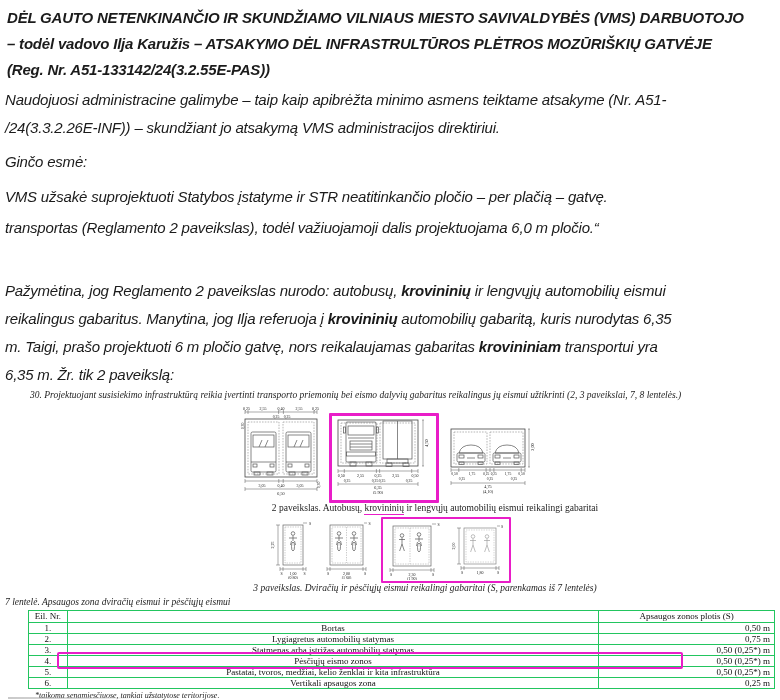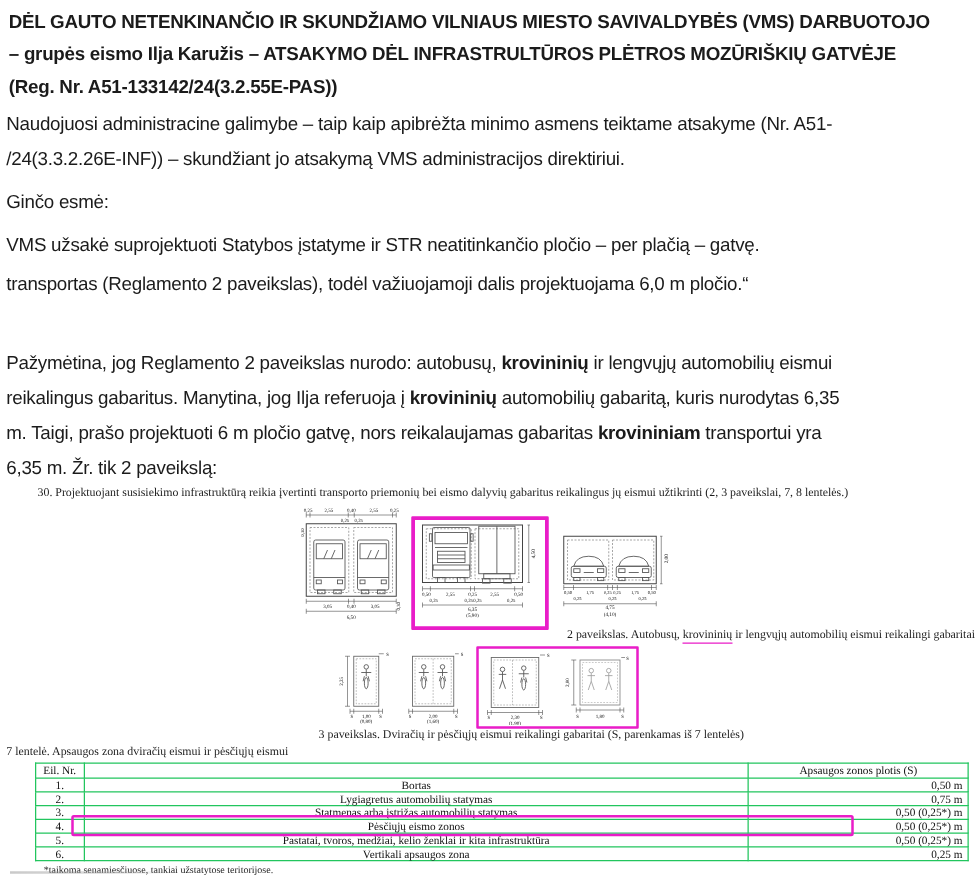--- a/index.html
+++ b/index.html
@@ -1,33 +1,33 @@
 <!DOCTYPE html>
 <html><head>
 <meta charset="utf-8">
 <style>
   html,body{margin:0;padding:0;background:#fff;}
   .page{position:relative;width:780px;height:700px;background:#fff;overflow:hidden;
         font-family:"Liberation Sans",sans-serif;color:#1b1b1b;}
-  .nw{white-space:nowrap;}
+  .nw{white-space:nowrap;font-style:italic;}
   .title{position:absolute;top:5px;left:7px;width:770px;font-weight:bold;
          font-size:15px;line-height:26px;letter-spacing:-0.2px;}
   .para{position:absolute;left:5px;width:770px;font-size:15px;line-height:28px;letter-spacing:-0.2px;}
   .p1{top:86px;} .gincas{top:148px;} .pvms{top:183px;} .pilja{top:214px;} .ppaz{top:277px;}
   b{font-weight:bold;}
   .serif{font-family:"Liberation Serif",serif;color:#1c1c1c;}
   .fig-intro{position:absolute;top:390px;left:30px;width:745px;font-size:9.5px;line-height:11px;}
   .fig2-row{position:absolute;top:403px;left:90px;width:600px;display:flex;
             justify-content:center;align-items:flex-start;gap:8px;}
   .fig3-row{position:absolute;top:517px;left:90px;width:600px;display:flex;
             justify-content:center;align-items:flex-start;gap:8px;}
   .mt2{margin-top:2px;} .mt14{margin-top:14px;}
   .mag2{border:3px solid #e91dc8;padding:2px 3px;margin-top:10px;border-radius:1px;}
   .mag3{border:2.5px solid #e91dc8;padding:1px 3px;border-radius:1px;display:flex;gap:6px;margin-top:0px;}
-  .cap2{position:absolute;top:503px;left:90px;width:690px;text-align:right;font-size:9.5px;}
+  .cap2{position:absolute;top:503px;left:90px;width:690px;text-align:center;font-size:9.5px;}
   .cap3{position:absolute;top:583px;left:60px;width:730px;text-align:center;font-size:9.5px;}
   .hl-underline{border-bottom:1.5px solid #e91dc8;padding-bottom:0.5px;}
   .table-wrap{position:absolute;top:596px;left:0;width:692px;}
   .t7-title{font-size:9.5px;line-height:12px;margin-left:5px;}
   table.t7{border-collapse:collapse;margin-left:28px;margin-top:2px;width:747px;
            font-family:"Liberation Serif",serif;font-size:9px;color:#111;}
   table.t7 td,table.t7 th{border:1px solid #22c55e;padding:0 4px;font-weight:normal;}
   table.t7 tr{height:10.5px;line-height:10px;}
   table.t7 tr.hdr{height:11.5px;}
   .c-nr{width:30px;text-align:center;}
@@ -93,21 +93,21 @@
       </g>
       <g id="g-person" fill="none" stroke="#555" stroke-width="0.7">
         <circle cx="0" cy="-9.5" r="1.8"></circle>
         <path d="M0,-7.5 V-1 M-3,-5.5 H3 M0,-1 L-2.4,6 M0,-1 L2.4,6"></path>
       </g>
     </defs>
   </svg>
 
   <div class="title">
     <div class="nw">DĖL GAUTO NETENKINANČIO IR SKUNDŽIAMO VILNIAUS MIESTO SAVIVALDYBĖS (VMS) DARBUOTOJO</div>
-    <div class="nw">–  grupės eismo Ilja Karužis – ATSAKYMO DĖL INFRASTRULTŪROS PLĖTROS MOZŪRIŠKIŲ GATVĖJE</div>
+    <div class="nw">–  todėl vadovo Ilja Karužis – ATSAKYMO DĖL INFRASTRULTŪROS PLĖTROS MOZŪRIŠKIŲ GATVĖJE</div>
     <div class="nw">(Reg. Nr. A51-133142/24(3.2.55E-PAS))</div>
   </div>
 
   <div class="para p1">
     <div class="nw">Naudojuosi administracine galimybe – taip kaip apibrėžta minimo asmens teiktame atsakyme (Nr. A51-</div>
     <div class="nw">/24(3.3.2.26E-INF)) – skundžiant jo atsakymą VMS administracijos direktiriui.</div>
   </div>
 
   <div class="para gincas nw">Ginčo esmė:</div>
 

